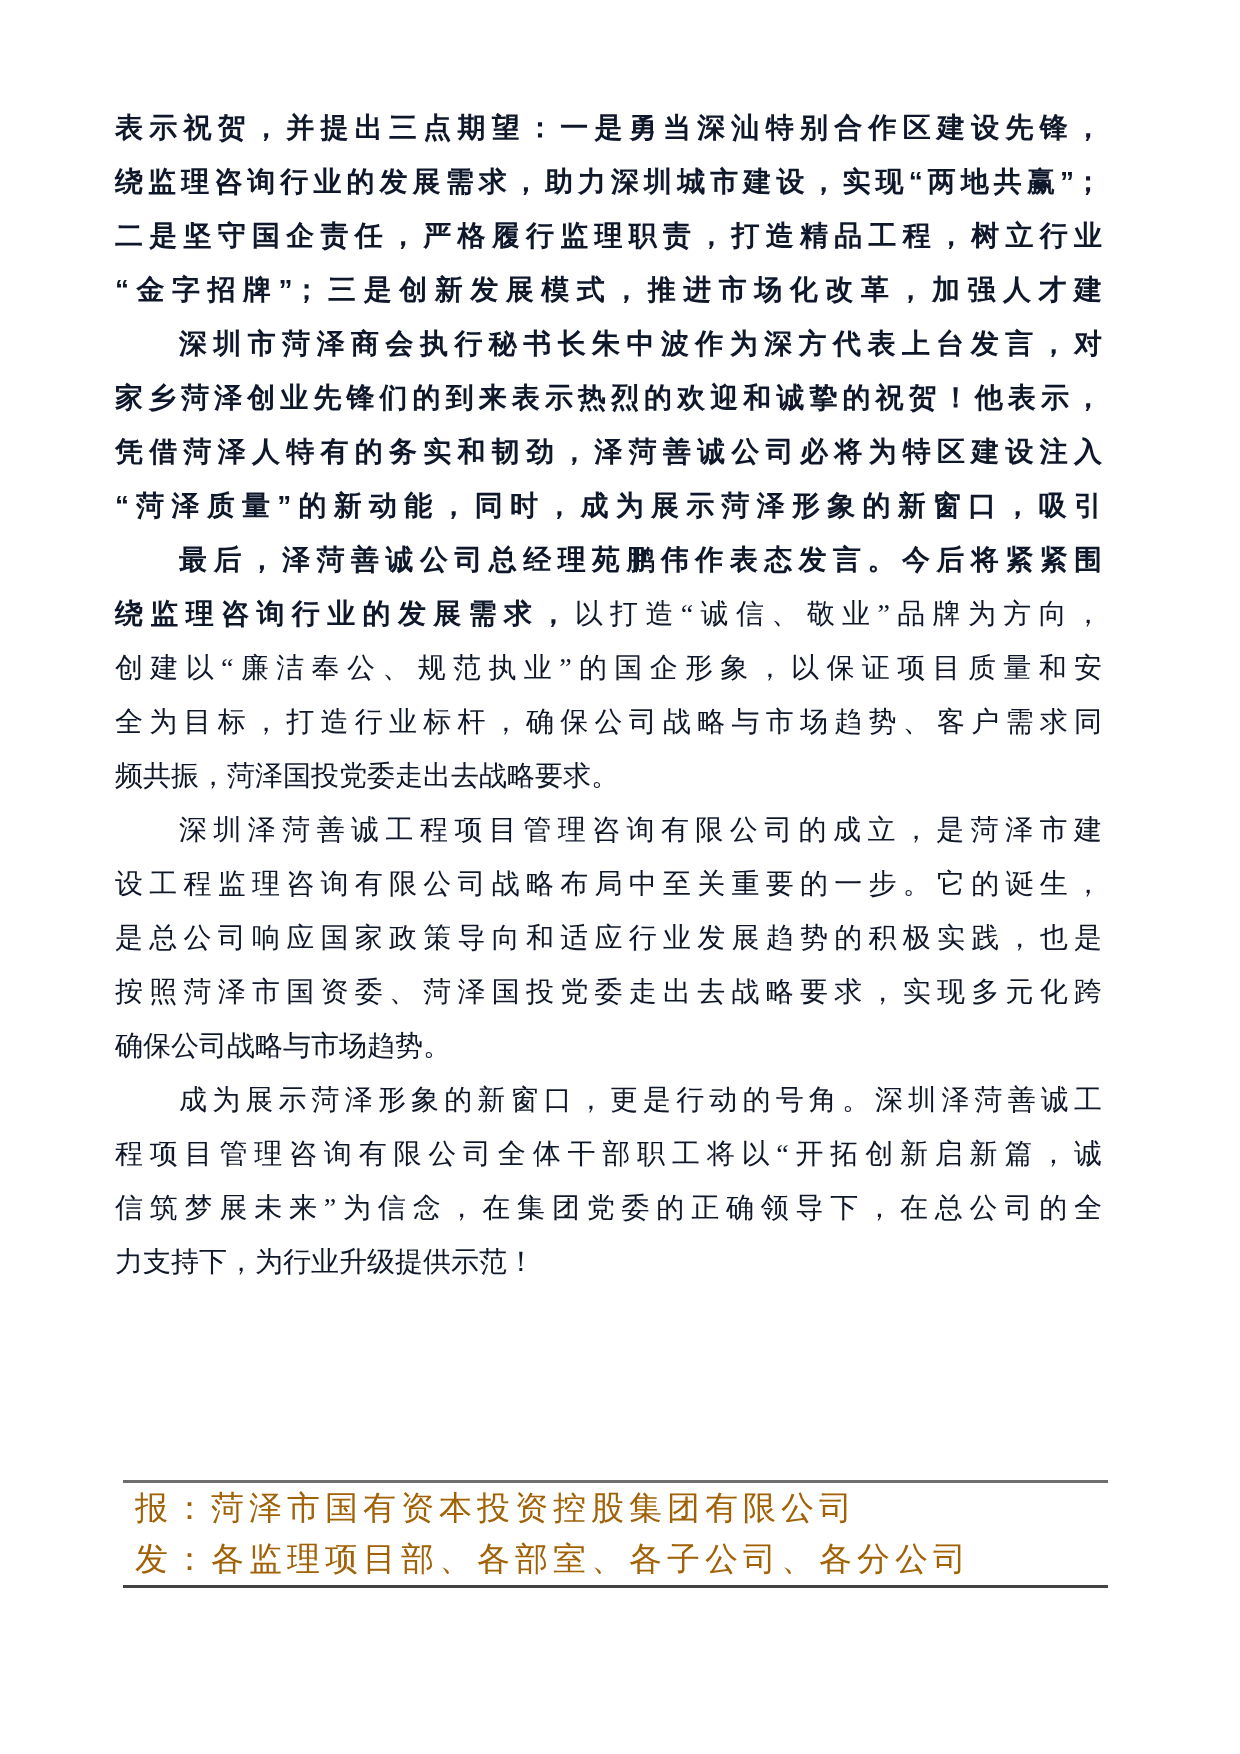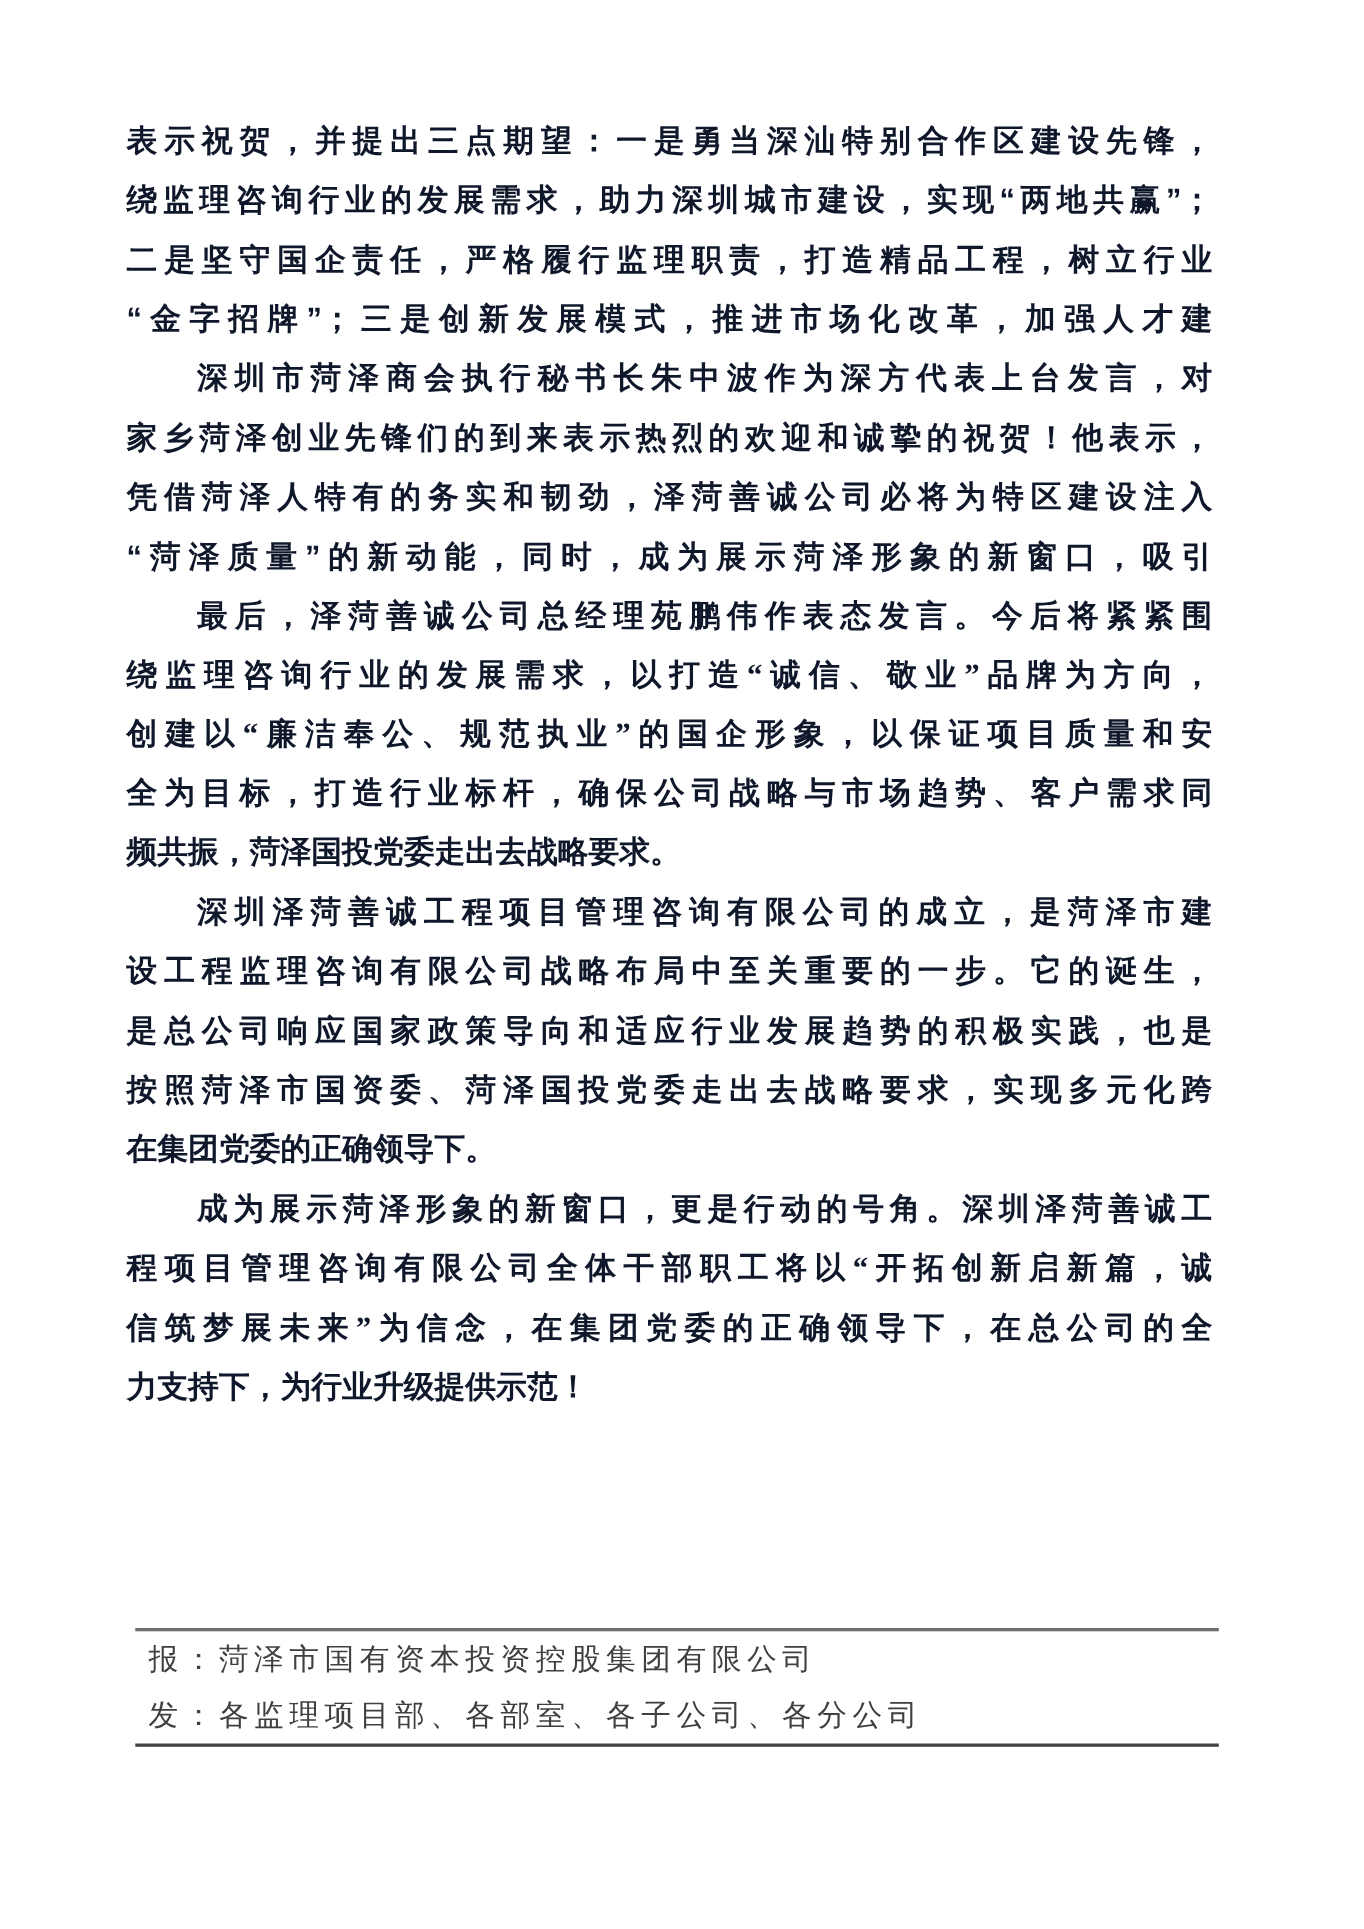--- a/index.html
+++ b/index.html
@@ -34,38 +34,38 @@
     text-align-last: justify;
     text-justify: inter-character;
   }
   .bline.indent { padding-left: 64px; }
   .seg-hei {
     font-family: "Liberation Sans", "DejaVu Sans", sans-serif;
     font-weight: bold;
   }
   .seg-fangsong {
     font-family: "Liberation Serif", "DejaVu Serif", serif;
-    font-weight: bold;
+    font-weight: normal;
   }
   .doc-footer {
     position: absolute;
     left: 123px;
     top: 1480px;
     width: 985px;
     border-top: 3px solid #6e6e6e;
     border-bottom: 3px solid #434343;
     box-sizing: border-box;
     padding: 0 0 0 12px;
   }
   .fline {
     height: 51px;
     line-height: 51px;
-    font-size: 27px;
+    font-size: 33px;
     letter-spacing: 5px;
-    color: #404040;
+    color: #a16207;
     font-family: "Liberation Serif", "DejaVu Serif", serif;
     white-space: nowrap;
   }
 </style>
 </head>
 <body>
 
 <div class="page">
   <div class="doc-body" id="doc-body">
       <div class="para">
@@ -85,21 +85,21 @@
         <div class="bline j"><span class="seg-hei">绕监理咨询行业的发展需求，</span><span class="seg-fangsong">以打造“诚信、敬业”品牌为方向，</span></div>
         <div class="bline j"><span class="seg-fangsong">创建以“廉洁奉公、规范执业”的国企形象，以保证项目质量和安</span></div>
         <div class="bline j"><span class="seg-fangsong">全为目标，打造行业标杆，确保公司战略与市场趋势、客户需求同</span></div>
         <div class="bline"><span class="seg-fangsong">频共振，菏泽国投党委走出去战略要求。</span></div>
       </div>
       <div class="para">
         <div class="bline j indent"><span class="seg-fangsong">深圳泽菏善诚工程项目管理咨询有限公司的成立，是菏泽市建</span></div>
         <div class="bline j"><span class="seg-fangsong">设工程监理咨询有限公司战略布局中至关重要的一步。它的诞生，</span></div>
         <div class="bline j"><span class="seg-fangsong">是总公司响应国家政策导向和适应行业发展趋势的积极实践，也是</span></div>
         <div class="bline j"><span class="seg-fangsong">按照菏泽市国资委、菏泽国投党委走出去战略要求，实现多元化跨</span></div>
-        <div class="bline"><span class="seg-fangsong">在集团党委的正确领导下。</span></div>
+        <div class="bline"><span class="seg-fangsong">确保公司战略与市场趋势。</span></div>
       </div>
       <div class="para">
         <div class="bline j indent"><span class="seg-fangsong">成为展示菏泽形象的新窗口，更是行动的号角。深圳泽菏善诚工</span></div>
         <div class="bline j"><span class="seg-fangsong">程项目管理咨询有限公司全体干部职工将以“开拓创新启新篇，诚</span></div>
         <div class="bline j"><span class="seg-fangsong">信筑梦展未来”为信念，在集团党委的正确领导下，在总公司的全</span></div>
         <div class="bline"><span class="seg-fangsong">力支持下，为行业升级提供示范！</span></div>
       </div>
     </div>
   <div class="doc-footer">
     <div class="fline">报：菏泽市国有资本投资控股集团有限公司</div>

